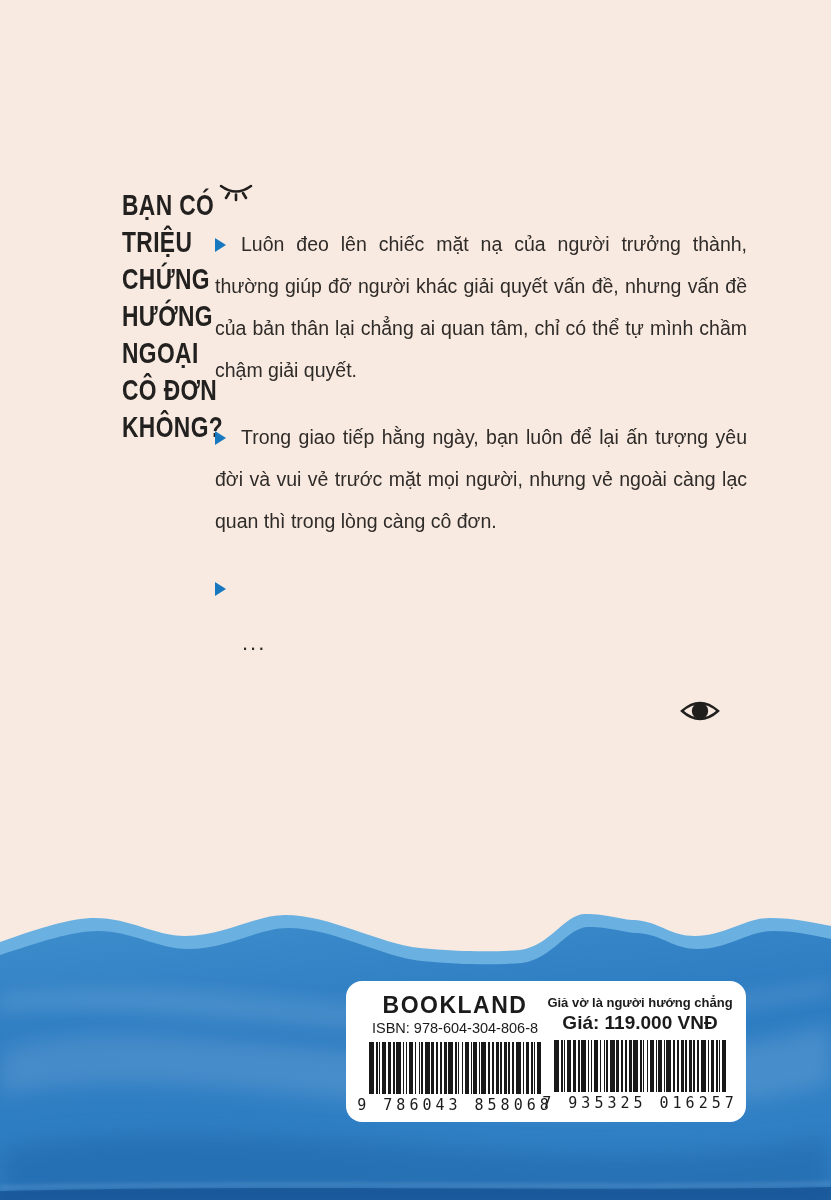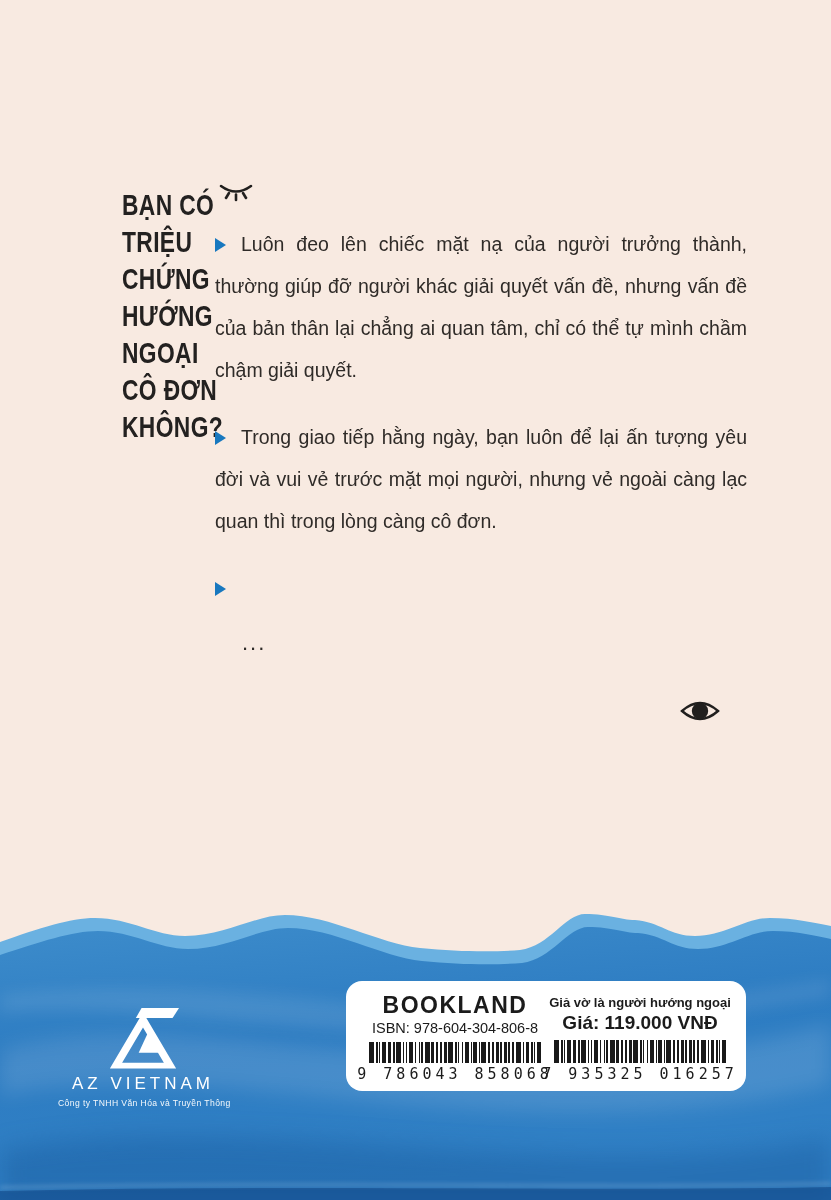--- a/index.html
+++ b/index.html
@@ -58,21 +58,21 @@
   .publisher .mark { display:block; margin:0 auto 4px auto; }
   .publisher-name {
     font-size:17px; letter-spacing:4px; font-weight:400; white-space:nowrap;
   }
   .publisher-sub {
     font-size:8.6px; letter-spacing:.4px; margin-top:4px; opacity:.95; white-space:nowrap;
   }
 
   
   .label-panel {
-    position:absolute; left:346px; top:81px; width:400px; height:110px; z-index:2;
+    position:absolute; left:346px; top:81px; width:400px; height:141px; z-index:2;
     background:#ffffff; border-radius:16px;
     display:flex; padding:11px 14px 8px 16px;
     color:#1b1b1b;
   }
   .label-left  { width:186px; display:flex; flex-direction:column; align-items:center; }
   .label-right { width:184px; margin-left:auto; display:flex; flex-direction:column; align-items:center; }
   .store-name  { font-size:23px; font-weight:700; letter-spacing:1.5px; line-height:26px; }
   .isbn-line   { font-size:14.5px; margin-top:2px; white-space:nowrap; }
   .book-title  { font-size:13px; font-weight:600; margin-top:3px; white-space:nowrap; }
   .price-line  { font-size:19px; font-weight:700; margin-top:2px; white-space:nowrap; }
@@ -135,29 +135,20 @@
     <path fill="url(#wg)" d="M0,55 C40,42 72,31 98,31 C132,31 158,49 188,49 C228,49 258,28 288,28 C333,28 382,57 422,61 C462,65 497,65 522,63 C552,59 568,27 588,27 C613,27 623,33 638,33 C663,35 673,49 698,49 C728,49 748,31 773,31 C798,31 816,36 831,39 L831,300 L0,300 Z"></path>
 
     <path fill="rgba(255,255,255,0.12)" style="filter:blur(10px)" d="M0,150 C200,95 480,215 831,125 L831,185 C500,260 220,150 0,195 Z"></path>
     <path fill="rgba(255,255,255,0.10)" style="filter:blur(8px)" d="M0,95 C250,70 420,130 620,108 C720,97 790,86 831,80 L831,96 C700,115 520,150 300,128 C160,114 60,104 0,112 Z"></path>
 
     <path fill="rgba(14,72,140,0.30)" style="filter:blur(12px)" d="M0,250 C260,205 560,290 831,238 L831,300 L0,300 Z"></path>
     <path fill="rgba(13,66,130,0.55)" d="M0,291 C300,284 600,292 831,287 L831,300 L0,300 Z"></path>
     <path fill="rgba(255,255,255,0.18)" style="filter:blur(2px)" d="M0,286 C300,279 620,288 831,282 L831,285 C600,291 300,282 0,289 Z"></path>
   </svg>
 
-  <div class="publisher">
-    <svg class="mark" width="72" height="62" viewBox="0 0 100 86">
-      <path fill="#ffffff" fill-rule="evenodd" d="M50,6 L4,84 L96,84 Z M50,27 L21,76 L79,76 Z"></path>
-      <polygon fill="#ffffff" points="48,0 100,0 91,14 40,14"></polygon>
-      <polygon fill="#ffffff" points="57,34 44,62 72,62"></polygon>
-    </svg>
-    <div class="publisher-name">AZ VIETNAM</div>
-    <div class="publisher-sub">Công ty TNHH Văn Hóa và Truyền Thông</div>
-  </div>
 
   <div class="label-panel">
     <div class="label-left">
       <div class="store-name">BOOKLAND</div>
       <div class="isbn-line">ISBN: 978-604-304-806-8</div>
       <div class="barcode">
           <span style="width: 4.8px; margin-right: 2.2px;"></span>
           <span style="width: 1.6px; margin-right: 1.1px;"></span>
           <span style="width: 1.6px; margin-right: 2.2px;"></span>
           <span style="width: 3.2px; margin-right: 2.2px;"></span>
@@ -194,21 +185,21 @@
           <span style="width: 4.8px; margin-right: 2.2px;"></span>
           <span style="width: 1.6px; margin-right: 1.1px;"></span>
           <span style="width: 3.2px; margin-right: 2.2px;"></span>
           <span style="width: 1.6px; margin-right: 1.1px;"></span>
           <span style="width: 1.6px; margin-right: 2.2px;"></span>
           <span style="width: 3.2px; margin-right: 2.2px;"></span>
         </div>
       <div class="barcode-digits">9 786043 858068</div>
     </div>
     <div class="label-right">
-      <div class="book-title">Giả vờ là người hướng ngoại</div>
+      <div class="book-title">Giả vờ là người hướng chẳng</div>
       <div class="price-line">Giá: 119.000 VNĐ</div>
       <div class="barcode">
           <span style="width: 4.8px; margin-right: 2.2px;"></span>
           <span style="width: 1.6px; margin-right: 1.1px;"></span>
           <span style="width: 1.6px; margin-right: 2.2px;"></span>
           <span style="width: 3.2px; margin-right: 2.2px;"></span>
           <span style="width: 3.2px; margin-right: 2.2px;"></span>
           <span style="width: 1.6px; margin-right: 1.1px;"></span>
           <span style="width: 4.8px; margin-right: 2.2px;"></span>
           <span style="width: 1.6px; margin-right: 1.1px;"></span>

